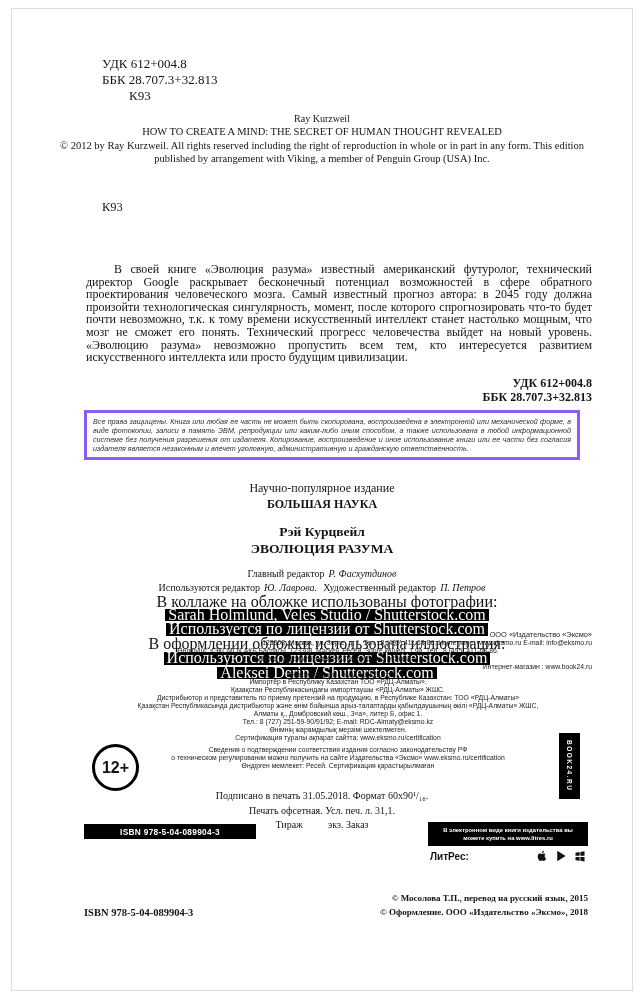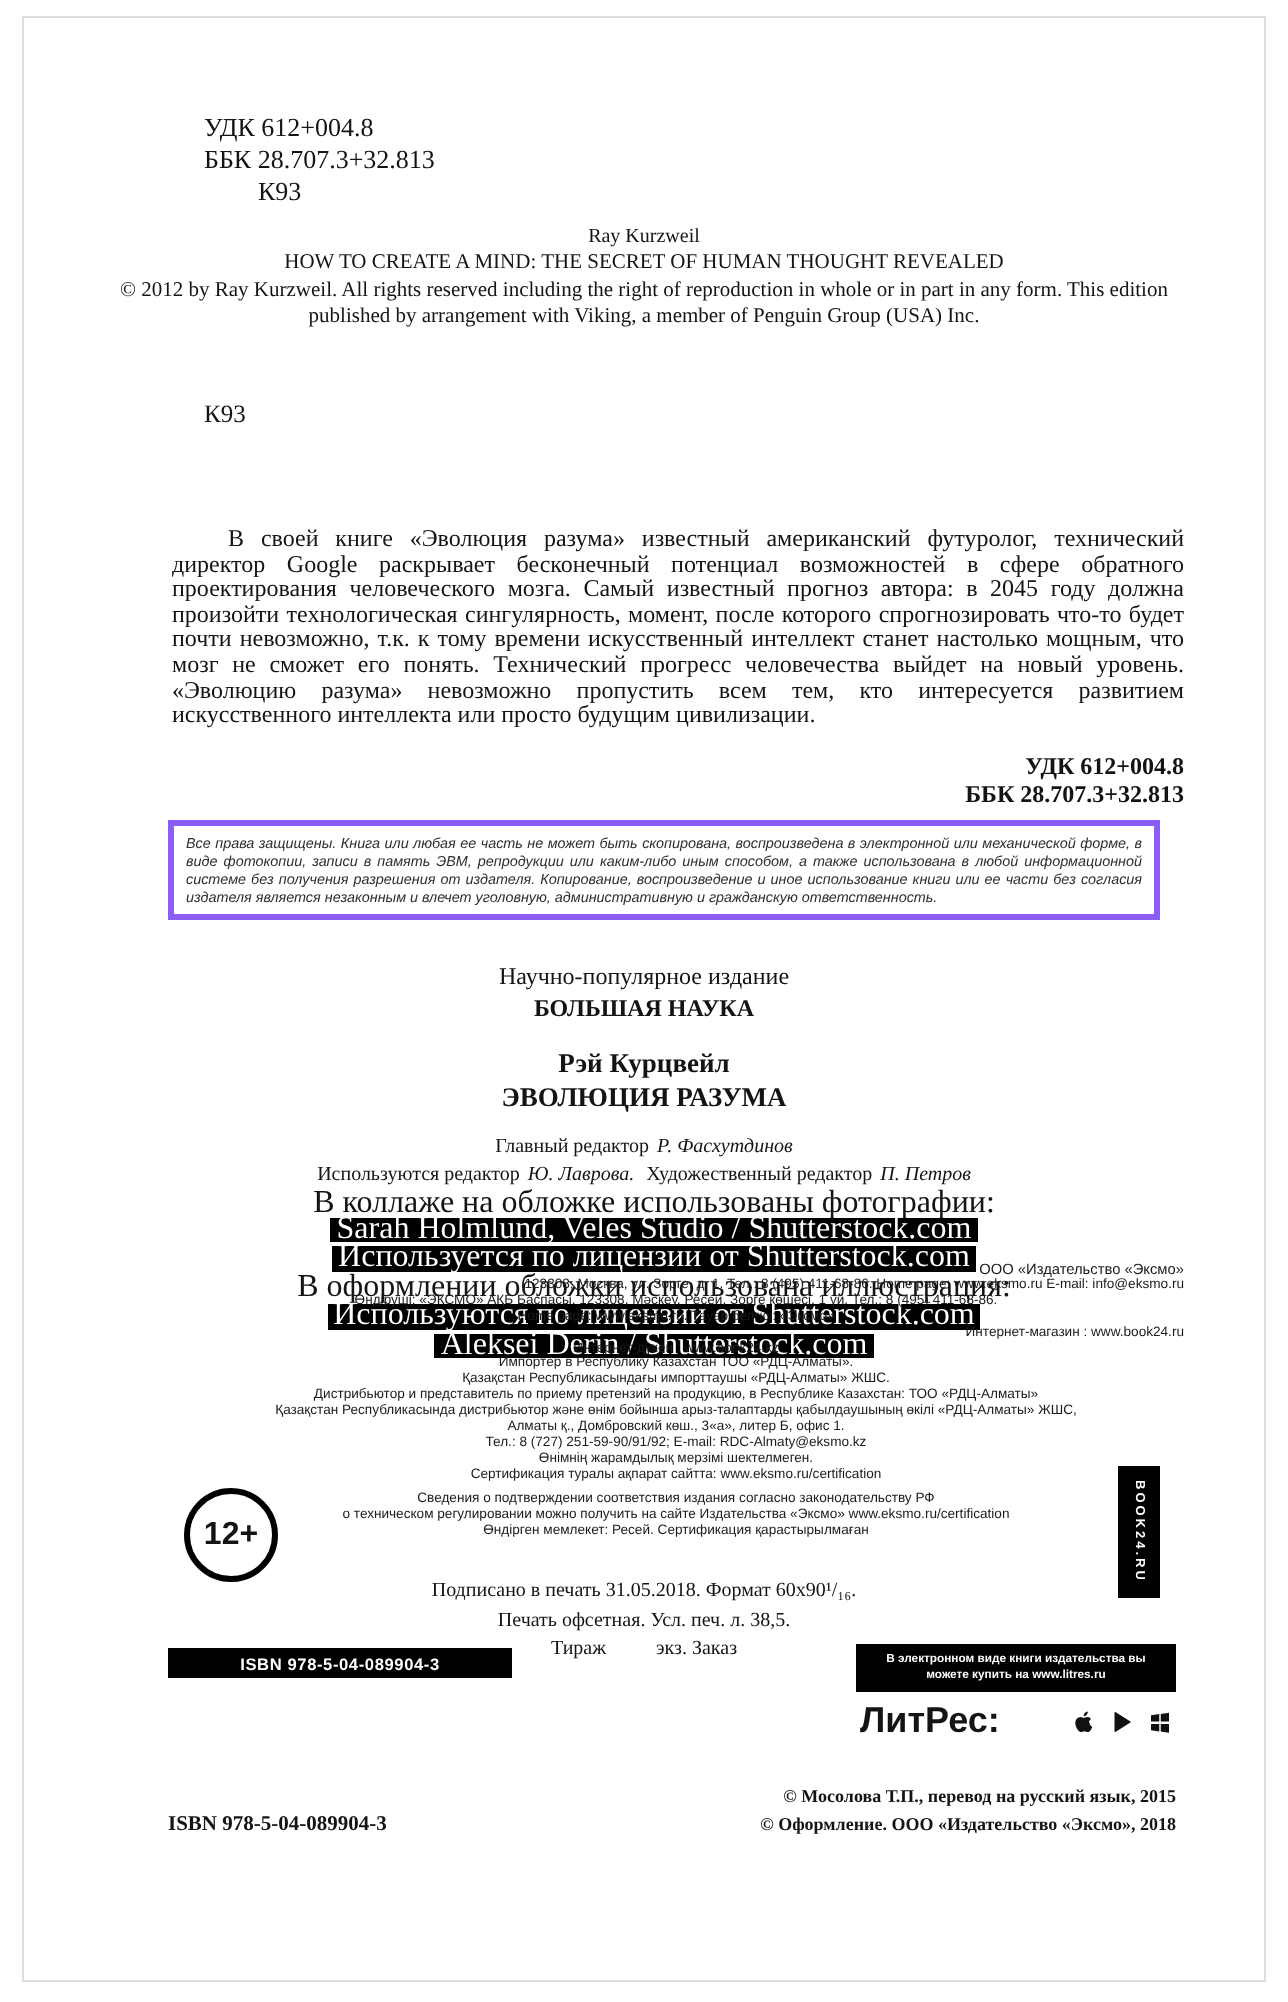--- a/index.html
+++ b/index.html
@@ -104,21 +104,21 @@
     display:flex; justify-content:space-between; margin-right:2px; margin-top:1px;
     font-family:"Liberation Sans", sans-serif; font-size:9.5px; letter-spacing:2.2px;
   }
 
   .litres-block { position:absolute; right:56px; top:822px; width:160px; font-family:"Liberation Sans", sans-serif; }
   .litres-promo {
     background:#000; color:#fff; padding:4px 6px; text-align:center;
     font-size:5.9px; line-height:8px; font-weight:bold;
   }
   .litres-row { display:flex; align-items:center; justify-content:space-between; margin-top:4px; padding:0 2px; }
-  .litres-brand { font-weight:bold; font-size:18px; }
+  .litres-brand { font-weight:bold; font-size:10px; }
   .store-icons { display:flex; align-items:center; gap:7px; color:#111; }
   .store-icons svg { width:12px; height:12px; fill:currentColor; display:block; }
 
   .footer-copyrights {
     position:absolute; right:56px; top:892px; text-align:right;
     font-weight:bold; font-size:9px; line-height:13.5px;
   }
   .isbn-bottom { position:absolute; left:84px; top:907px; font-weight:bold; font-size:10.5px; }
 </style>
 </head>
@@ -199,21 +199,21 @@
   <div class="imp-line">о техническом регулировании можно получить на сайте Издательства «Эксмо» www.eksmo.ru/certification</div>
   <div class="imp-line">Өндірген мемлекет: Ресей. Сертификация қарастырылмаған</div>
 </div>
 
 <div class="age-badge">12+</div>
 
 <div class="book24-strip">BOOK24.RU</div>
 
 <div class="print-info">
   <div>Подписано в печать 31.05.2018. Формат 60x90¹/₁₆.</div>
-  <div>Печать офсетная. Усл. печ. л. 38,5.</div>
+  <div>Печать офсетная. Усл. печ. л. 31,1.</div>
   <div>Тираж&nbsp;&nbsp;&nbsp;&nbsp;&nbsp;&nbsp;&nbsp;&nbsp;&nbsp;&nbsp;экз. Заказ</div>
 </div>
 
 <div class="barcode-block">
   <div class="bc-header">ISBN 978-5-04-089904-3</div>
 </div>
 
 <div class="litres-block">
   <div class="litres-promo">В электронном виде книги издательства вы можете купить на www.litres.ru</div>
   <div class="litres-row">

